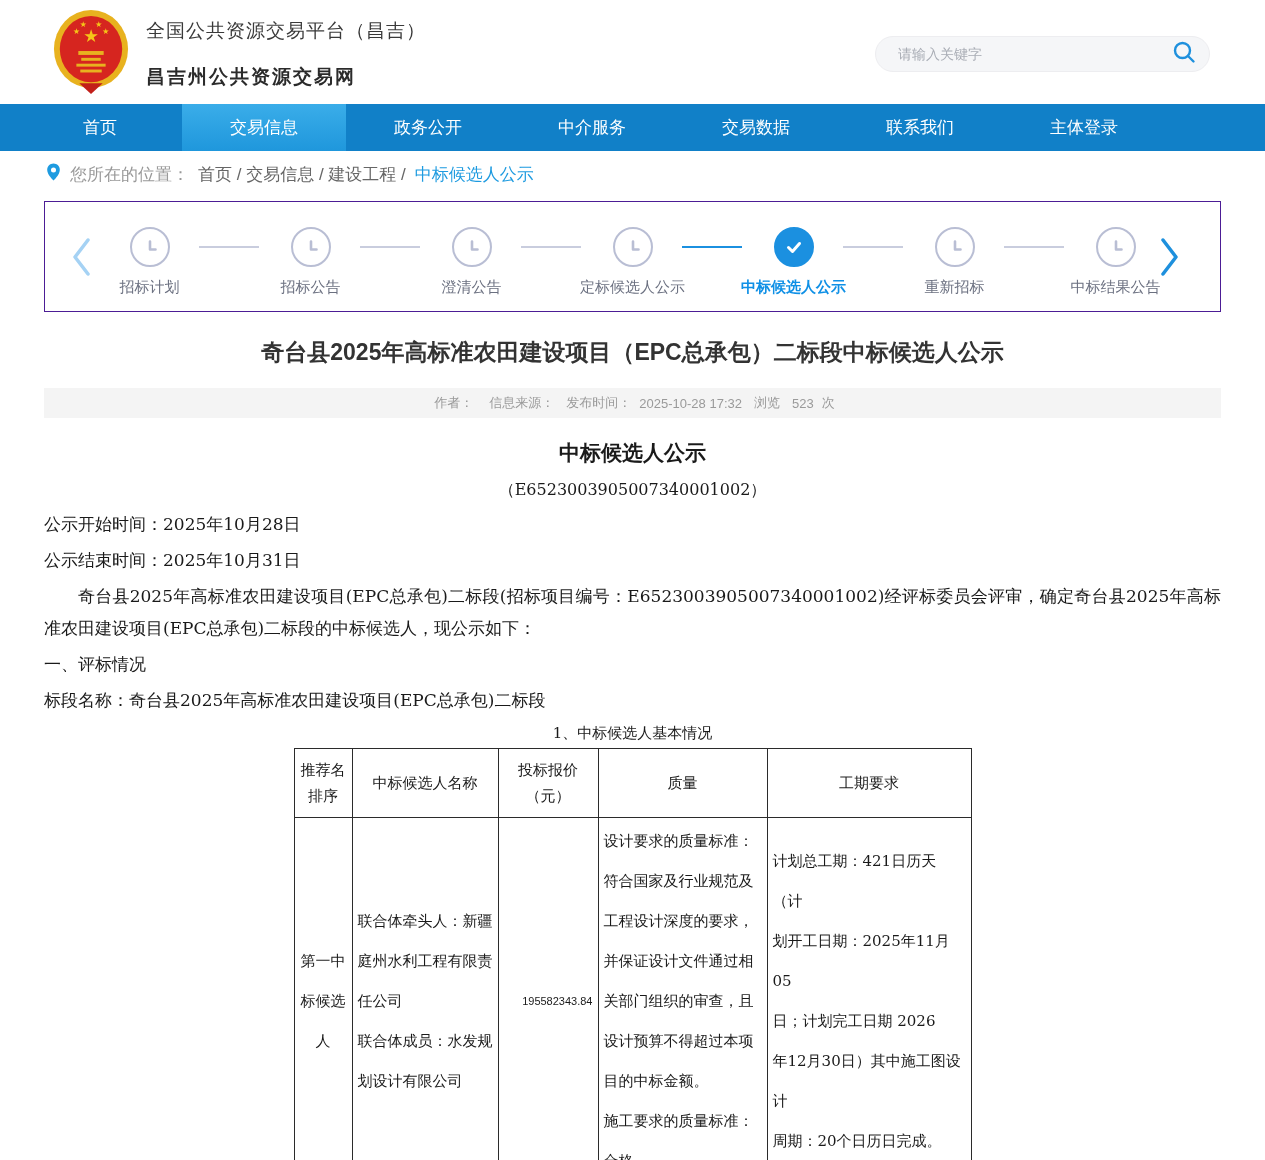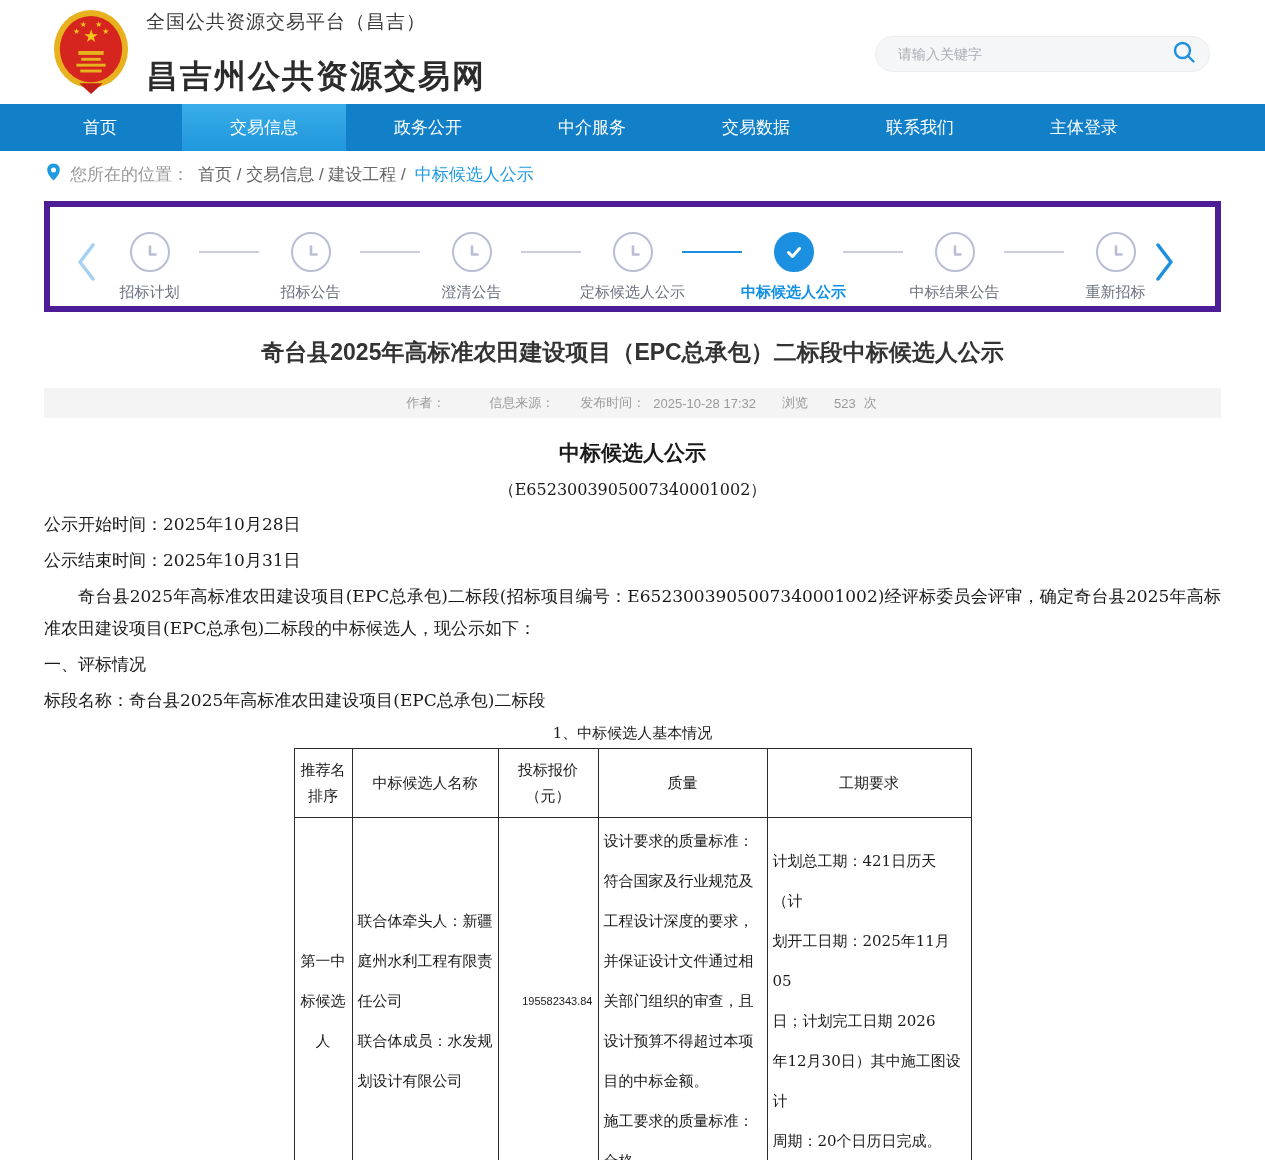--- a/index.html
+++ b/index.html
@@ -7,57 +7,57 @@
   body {
     width:1265px; height:1160px; overflow:hidden; background:#fff;
     font-family:"Liberation Sans", sans-serif;
   }
   
   .site-header { height:104px; display:flex; align-items:center; justify-content:space-between;
     padding:4px 55px 0 52px; }
   .logo-area { display:flex; align-items:center; gap:16px; }
   .titles { display:flex; flex-direction:column; }
   .platform-title { font-size:19px; color:#3a3a3a; letter-spacing:1px; }
-  .site-title { font-size:32px; font-weight:bold; color:#2b2b2b; letter-spacing:2px; margin-top:20px; }
+  .site-title { font-size:19px; font-weight:bold; color:#2b2b2b; letter-spacing:2px; margin-top:20px; }
   .search-box { width:335px; height:36px; background:#f5f6f8; border:1px solid #ededf0;
     border-radius:18px; display:flex; align-items:center; padding:0 12px 0 20px; }
   .search-input { flex:1; border:none; background:transparent; outline:none; font-size:14px; color:#333; }
   .search-input::placeholder { color:#a9adb5; }
   
   .main-nav { height:47px; background:#1180c8; }
   .nav-inner { display:flex; height:100%; padding-left:18px; }
   .nav-item { width:164px; display:flex; align-items:center; justify-content:center;
     color:#fff; font-size:17px; cursor:pointer; }
   .nav-item.active { background:linear-gradient(180deg,#3aade9,#1f97dc); }
   
   .breadcrumb { display:flex; align-items:center; gap:9px; padding:12px 0 11px 46px;
     font-size:17px; }
   .crumb-label { color:#999; }
   .crumb-path { color:#666; }
   .crumb-current { color:#1e9be0; cursor:pointer; }
   
   .stepper-panel { position:relative; margin:4px 44px 0; height:111px;
-    border:6px solid #4c1d95; background:#fff; }
+    border:1px solid #4c1d95; background:#fff; }
   .steps { position:relative; width:1127px; margin:25px auto 0; display:flex; }
   .step { width:161px; display:flex; flex-direction:column; align-items:center; gap:11px; cursor:pointer; }
   .step-circle { width:40px; height:40px; border-radius:50%; border:2px solid #b9bed4;
     background:#fff; display:flex; align-items:center; justify-content:center; }
   .step.active .step-circle { background:#1b90e0; border-color:#1b90e0; }
   .step-label { font-size:15px; color:#6b7080; white-space:nowrap; }
   .step.active .step-label { color:#0f90e6; font-weight:bold; }
   .connector { position:absolute; top:19px; height:2px; width:60px; background:#c9cdde; }
   .connector.active { background:#1b90e0; }
   .c0{left:130px;} .c1{left:291px;} .c2{left:452px;} .c3{left:613px;} .c4{left:774px;} .c5{left:935px;}
   .chev { position:absolute; top:33px; cursor:pointer; }
   .chev-left { left:24px; } .chev-right { right:38px; }
   
   .article-title { margin-top:25px; text-align:center; font-size:23px; font-weight:bold; color:#333; }
   .meta-bar { margin:20px 44px 0; height:30px; background:#f4f4f4; display:flex;
     align-items:center; justify-content:center; font-size:13px; color:#9a9a9a; }
-  .meta-bar span { margin:0 22px; }
+  .meta-bar span { margin:0 8px; }
   .meta-bar .tight { margin:0 4px; }
   .doc { margin:0 44px; padding-top:14px; font-family:"DejaVu Serif","Liberation Serif",serif; color:#1a1a1a; }
   .doc-h { text-align:center; font-size:21px; font-weight:bold; line-height:42px; }
   .doc-code { text-align:center; font-size:16px; line-height:32px; }
   .doc-line { font-size:17px; line-height:36px; }
   .doc-para { font-size:17px; line-height:32px; text-indent:2em; text-align:justify; margin:2px 0; }
   .doc-caption { text-align:center; font-size:15px; line-height:30px; }
   
   table.bid-table { border-collapse:collapse; margin:0 auto; table-layout:fixed; width:677px;
     font-size:15px; color:#1a1a1a; }
@@ -191,29 +191,29 @@
           </svg>
       </span>
       <span class="step-label">中标候选人公示</span>
     </div>
     <div class="step">
       <span class="step-circle">
         <svg width="20" height="20" viewBox="0 0 20 20" fill="none">
             <polyline points="10,4.5 10,12.5 15.5,12.5" stroke="#b9bed4" stroke-width="2.6" stroke-linecap="round" stroke-linejoin="round"></polyline>
           </svg>
       </span>
+      <span class="step-label">重新招标</span>
+    </div>
+    <div class="step">
+      <span class="step-circle">
+        <svg width="20" height="20" viewBox="0 0 20 20" fill="none">
+            <polyline points="10,4.5 10,12.5 15.5,12.5" stroke="#b9bed4" stroke-width="2.6" stroke-linecap="round" stroke-linejoin="round"></polyline>
+          </svg>
+      </span>
       <span class="step-label">中标结果公告</span>
-    </div>
-    <div class="step">
-      <span class="step-circle">
-        <svg width="20" height="20" viewBox="0 0 20 20" fill="none">
-            <polyline points="10,4.5 10,12.5 15.5,12.5" stroke="#b9bed4" stroke-width="2.6" stroke-linecap="round" stroke-linejoin="round"></polyline>
-          </svg>
-      </span>
-      <span class="step-label">重新招标</span>
     </div>
   </div>
 </section>
 
 <main>
   <h1 class="article-title">奇台县2025年高标准农田建设项目（EPC总承包）二标段中标候选人公示</h1>
 
   <div class="meta-bar">
     <span>作者：</span>
     <span>信息来源：</span>

